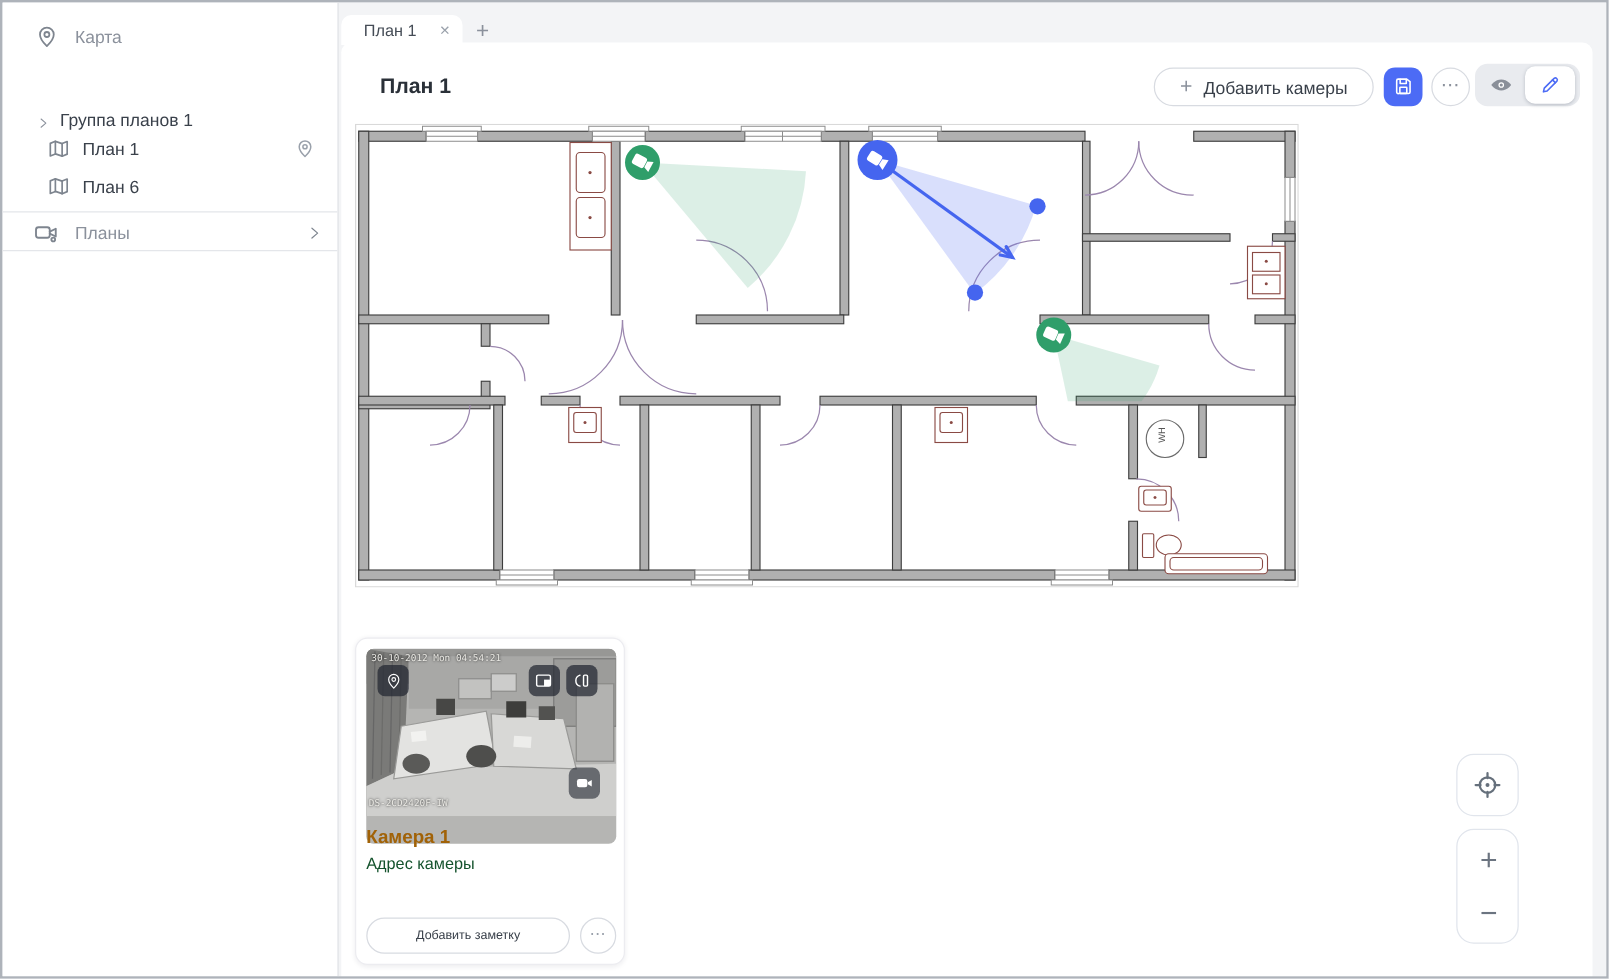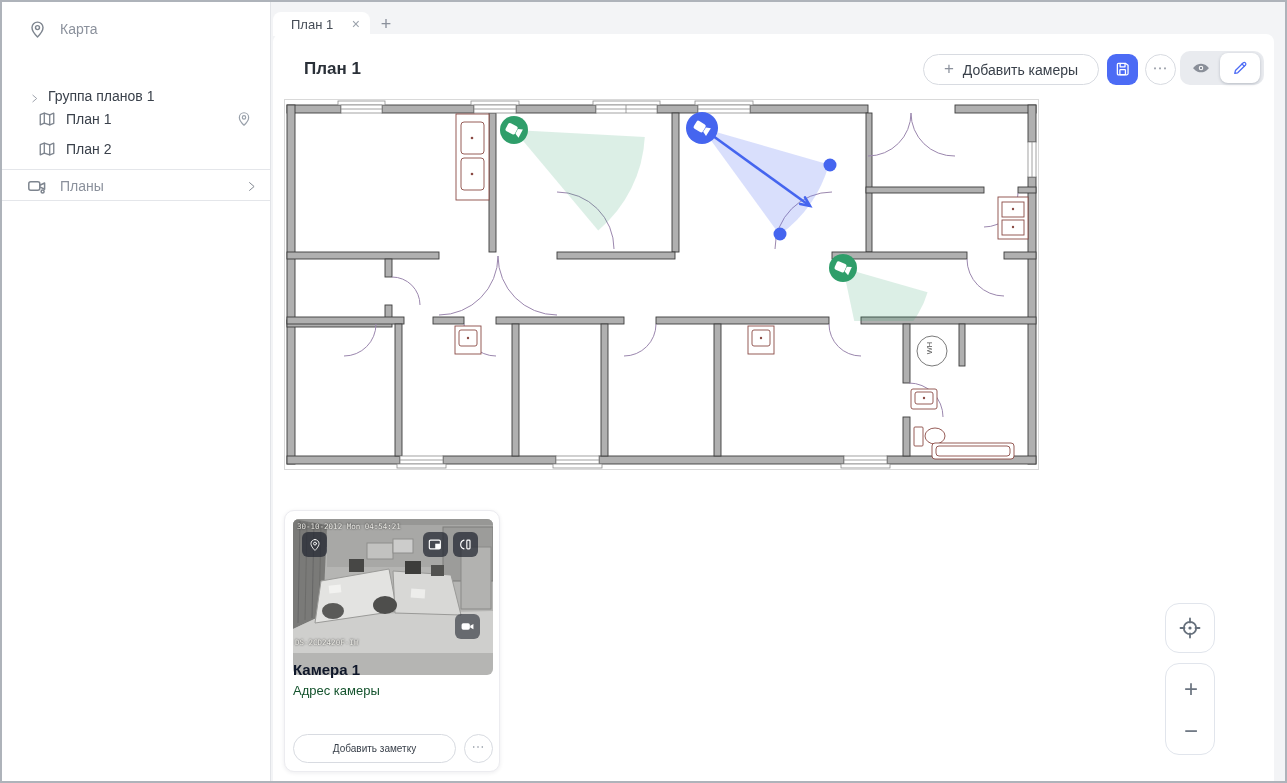--- a/index.html
+++ b/index.html
@@ -31,21 +31,21 @@
   .toggle .eye-half{width:42px;display:flex;justify-content:center;}
   .toggle .pen-card{position:absolute;left:40px;top:2px;width:40px;height:30px;background:#fff;border-radius:8px;box-shadow:0 1px 3px rgba(40,50,70,.25);display:flex;align-items:center;justify-content:center;}
   
   .plan-wrap{position:absolute;left:282px;top:97px;width:755px;height:371px;}
   
   .card{position:absolute;left:282px;top:508px;width:216px;height:262px;background:#fff;border:1px solid #ececf0;border-radius:10px;box-shadow:0 1px 4px rgba(20,30,50,.08);}
   .thumb{position:absolute;left:8px;top:8px;width:200px;height:156px;border-radius:6px;overflow:hidden;background:#b5b5b3;}
   .osd{position:absolute;color:#ecebe6;font-family:"DejaVu Sans Mono",monospace;font-size:7.5px;text-shadow:0 0 2px rgba(0,0,0,.9);white-space:nowrap;}
   .badge{position:absolute;width:25px;height:25px;border-radius:6px;background:rgba(33,38,48,.72);display:flex;align-items:center;justify-content:center;}
   .badge svg{stroke:#fff;fill:none;stroke-width:1.3;stroke-linecap:round;stroke-linejoin:round;}
-  .cam-name{position:absolute;left:8px;top:150px;font-size:15px;font-weight:700;color:#0f172a;}
+  .cam-name{position:absolute;left:8px;top:150px;font-size:15px;font-weight:700;color:#a16207;}
   .cam-addr{position:absolute;left:8px;top:172px;font-size:13px;color:#14532d;}
   .btn-note{position:absolute;left:8px;top:223px;width:163px;height:29px;border:1px solid #d8dbe1;border-radius:15px;background:#fff;font-size:10px;color:#39404a;display:flex;align-items:center;justify-content:center;}
   .btn-cmore{position:absolute;left:179px;top:223px;width:29px;height:29px;border:1px solid #d8dbe1;border-radius:50%;background:#fff;display:flex;align-items:center;justify-content:center;color:#9aa1ab;font-size:13px;letter-spacing:1px;padding-bottom:4px;}
   
   .btn-locate{position:absolute;left:1163px;top:601px;width:50px;height:50px;border:1px solid #e1e5ec;border-radius:14px;background:#fff;display:flex;align-items:center;justify-content:center;}
   .zoom-panel{position:absolute;left:1163px;top:661px;width:50px;height:92px;border:1px solid #e1e5ec;border-radius:14px;background:#fff;}
   .zbtn{position:absolute;left:0;width:50px;height:46px;display:flex;align-items:center;justify-content:center;color:#6b7480;font-size:24px;font-weight:400;}
   
   .w{fill:#b0b0b0;stroke:#3d3d3d;stroke-width:0.9;}
   .win{fill:#fff;stroke:#8c8c8c;stroke-width:0.8;}
@@ -99,21 +99,21 @@
       </span>
     </div>
 
     <div class="srow" style="top:132px;">
       <span class="ic" style="margin-left:36px;">
         <svg width="18" height="18" viewBox="0 0 20 20">
             <path d="M2.5 5.2 7 3.4l6 2 4.5-1.8v11.2L13 16.6l-6-2-4.5 1.8z"></path>
             <path d="M7 3.4v11.2M13 5.4v11.2"></path>
           </svg>
       </span>
-      <span class="lbl dark" style="margin-left:10px;">План 2</span>
+      <span class="lbl dark" style="margin-left:10px;">План 6</span>
     </div>
 
     <div class="side-sep" style="top:167px;"></div>
 
     <div class="srow" style="top:169px;">
       <span class="ic" style="margin-left:25px;">
         <svg width="20" height="20" viewBox="0 0 20 20">
             <rect x="1.8" y="5.8" width="11" height="8.4" rx="2"></rect>
             <path d="M12.8 9.3 17.6 7v6.2l-4.8-2.3"></path>
             <circle cx="15.6" cy="15.6" r="1.5"></circle>

